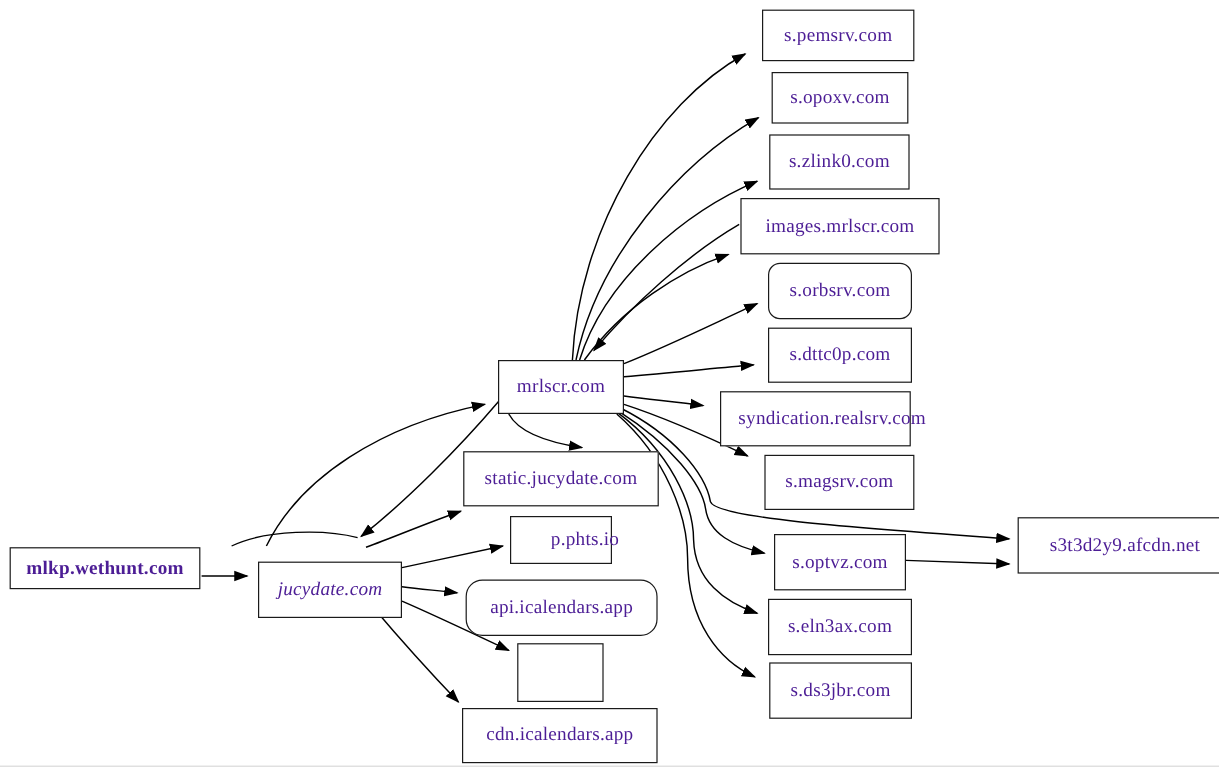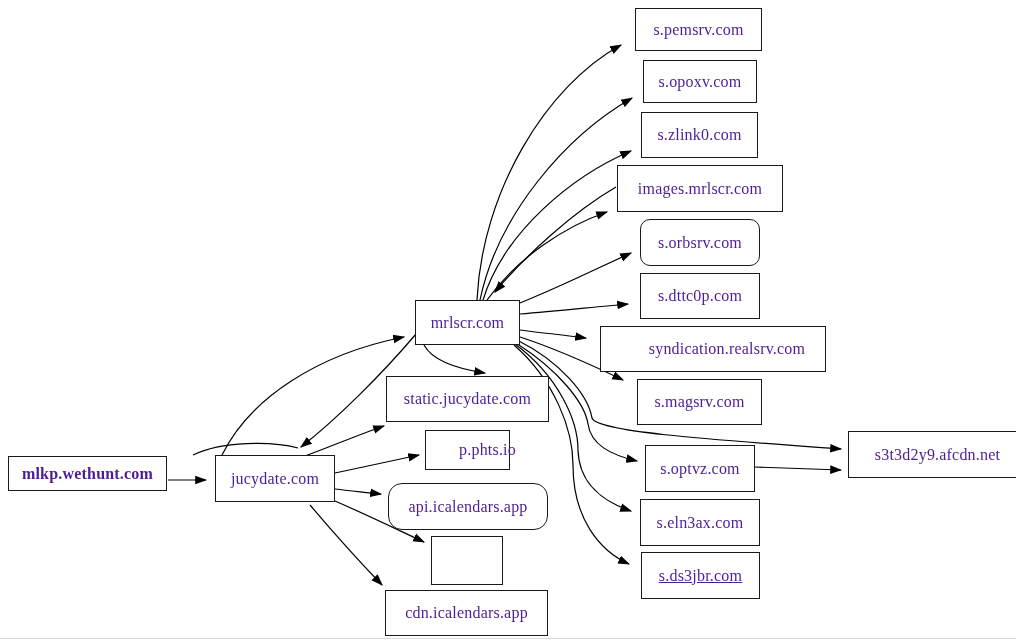--- a/index.html
+++ b/index.html
@@ -60,21 +60,21 @@
         <path d="M515,344 C558,376 578,420 578,450 C579,484 604,502 631,511" fill="none" stroke="#000000" stroke-width="1.2" marker-end="url(#arrow)"></path>
         <path d="M514,345 C555,381 573,430 573,465 C573,519 600,551 629,564" fill="none" stroke="#000000" stroke-width="1.2" marker-end="url(#arrow)"></path>
         <path d="M755,467 C783,468 812,469 841,470" fill="none" stroke="#000000" stroke-width="1.2" marker-end="url(#arrow)"></path>
         <path d="M193,455 C222,441 272,441 298,448" fill="none" stroke="#000000" stroke-width="1.1"></path>
       </g>
   </svg>
   <div id="nodes">
       <div class="node" style="left: 8px; top: 456px; width: 159px; height: 35px; font-weight: bold;">
         <span>mlkp.wethunt.com</span>
       </div>
-      <div class="node" style="left: 215px; top: 455px; width: 120px; height: 47px;">
+      <div class="node" style="left: 215px; top: 468px; width: 120px; height: 47px; font-style: italic;">
         <span>jucydate.com</span>
       </div>
       <div class="node" style="left: 415px; top: 300px; width: 105px; height: 45px;">
         <span>mrlscr.com</span>
       </div>
       <div class="node" style="left: 386px; top: 376px; width: 163px; height: 46px;">
         <span>static.jucydate.com</span>
       </div>
       <div class="node" style="left: 425px; top: 430px; width: 85px; height: 40px; padding-left: 40px;">
         <span>p.phts.io</span>
@@ -99,33 +99,33 @@
       </div>
       <div class="node" style="left: 617px; top: 165px; width: 166px; height: 47px;">
         <span>images.mrlscr.com</span>
       </div>
       <div class="node" style="left: 640px; top: 219px; width: 120px; height: 47px; border-radius: 10px;">
         <span>s.orbsrv.com</span>
       </div>
       <div class="node" style="left: 640px; top: 273px; width: 120px; height: 46px;">
         <span>s.dttc0p.com</span>
       </div>
-      <div class="node" style="left: 600px; top: 326px; width: 226px; height: 46px; padding-left: 28px;">
+      <div class="node" style="left: 600px; top: 326px; width: 159px; height: 46px; padding-left: 28px;">
         <span>syndication.realsrv.com</span>
       </div>
       <div class="node" style="left: 637px; top: 379px; width: 125px; height: 46px;">
         <span>s.magsrv.com</span>
       </div>
       <div class="node" style="left: 645px; top: 445px; width: 110px; height: 47px;">
         <span>s.optvz.com</span>
       </div>
       <div class="node" style="left: 848px; top: 431px; width: 179px; height: 47px;">
         <span>s3t3d2y9.afcdn.net</span>
       </div>
       <div class="node" style="left: 640px; top: 499px; width: 120px; height: 47px;">
         <span>s.eln3ax.com</span>
       </div>
-      <div class="node" style="left: 641px; top: 552px; width: 119px; height: 47px; text-decoration: underline;">
+      <div class="node" style="left: 641px; top: 552px; width: 119px; height: 47px;">
         <span>s.ds3jbr.com</span>
       </div>
     </div>
   <div class="bottom-line"></div>
 </div>
 
 </body></html>

